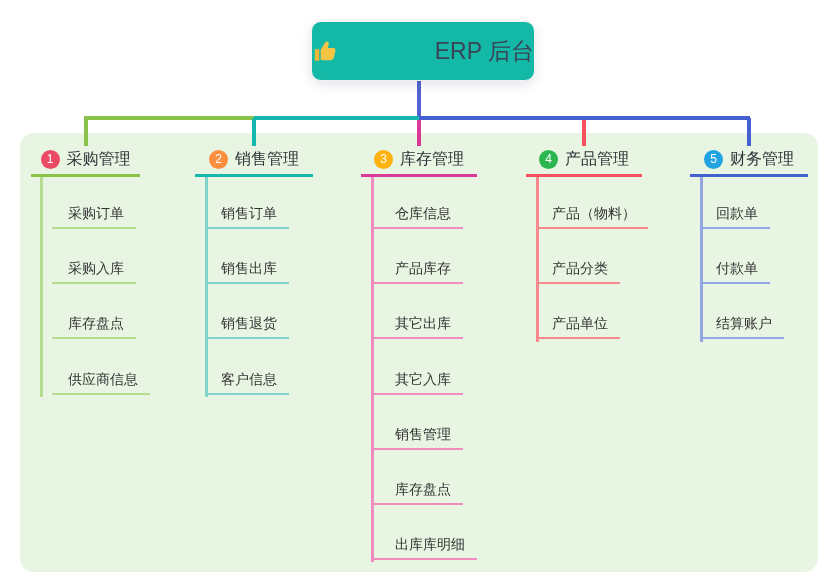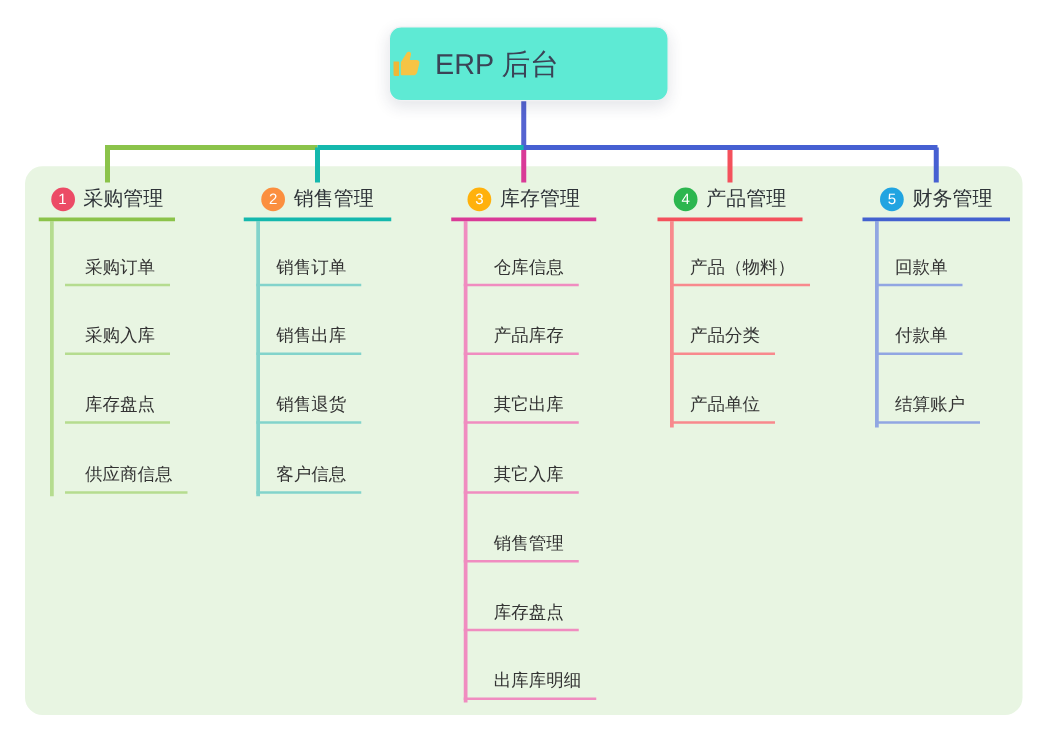--- a/index.html
+++ b/index.html
@@ -4,23 +4,23 @@
 <style>
   html,body{margin:0;padding:0;background:#ffffff;}
   #stage{
     position:relative;width:839px;height:588px;overflow:hidden;
     font-family:"Liberation Sans","DejaVu Sans",sans-serif;
     background:#ffffff;
   }
   
   #root-card{
     position:absolute;left:311px;top:21px;width:222px;height:58px;
-    background:#5eead4;border:1px solid #f1f1f4;border-radius:10px;
+    background:#14b8a6;border:1px solid #f1f1f4;border-radius:10px;
     box-shadow:0 4px 12px rgba(30,40,70,.12);
-    display:flex;align-items:center;justify-content:flex-start;gap:10px;
+    display:flex;align-items:center;justify-content:space-between;gap:10px;
     font-size:23px;color:#3b4356;z-index:5;
   }
   
   #panel{
     position:absolute;left:20px;top:133px;width:798px;height:439px;
     background:#e8f5e2;border-radius:14px;z-index:1;
   }
   
   .conn{position:absolute;z-index:2;}
   #root-line{left:417px;top:79px;width:4px;height:41px;background:#5463d1;}

